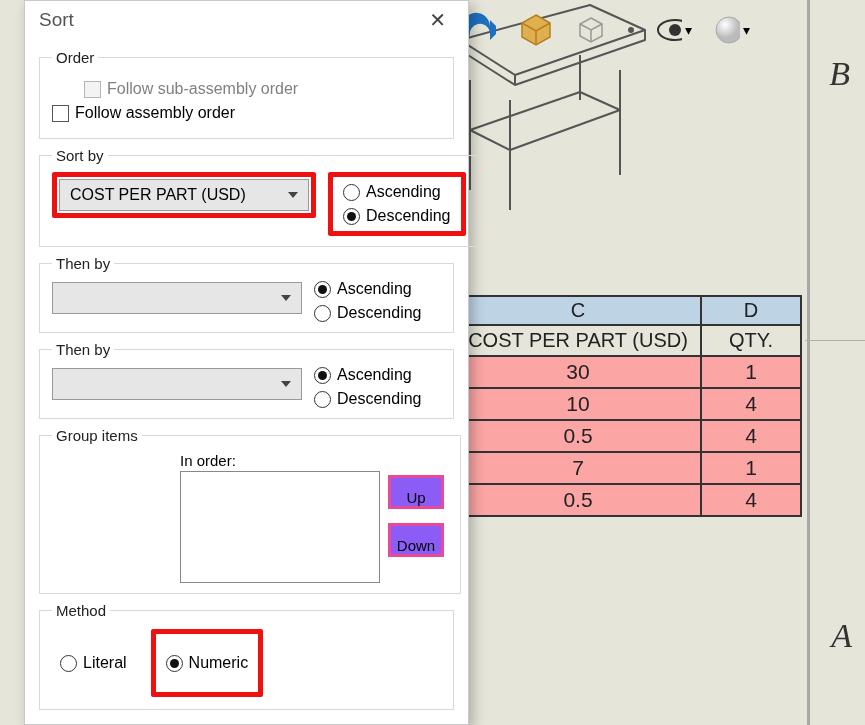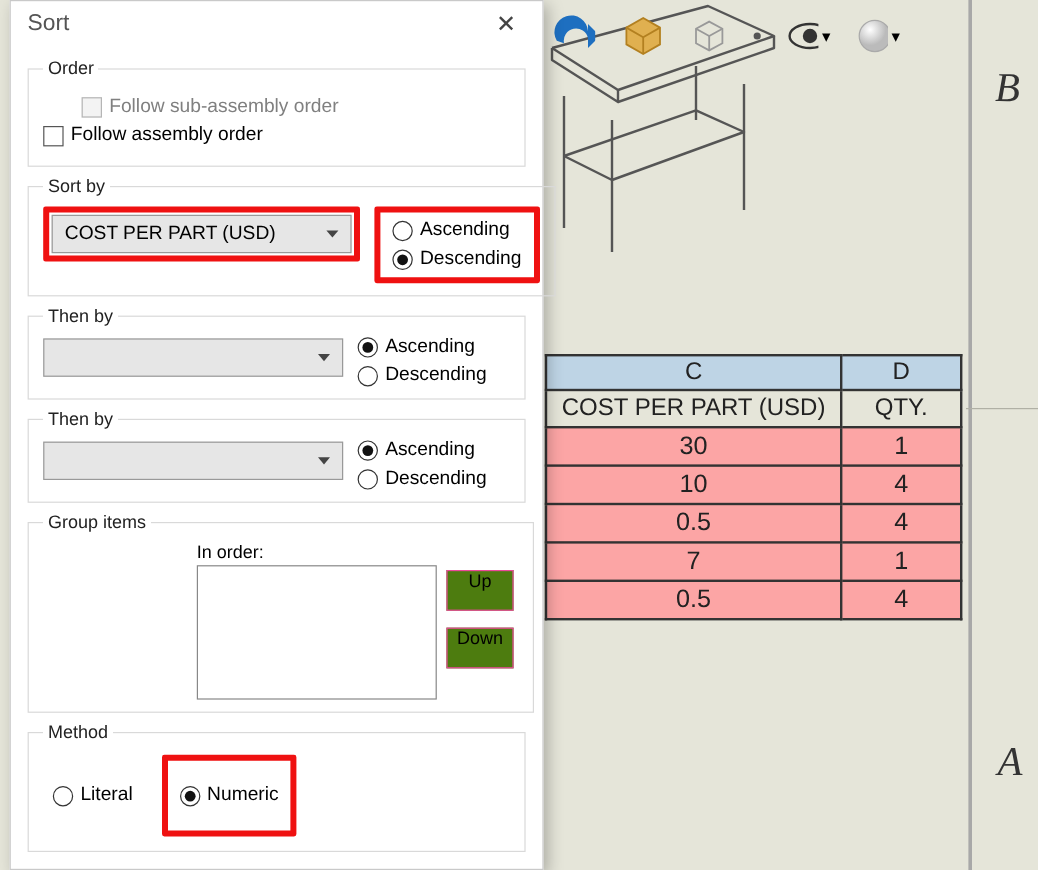--- a/index.html
+++ b/index.html
@@ -53,21 +53,21 @@
     align-items: center;
     gap: 22px;
   }
   .tb-icon { width: 36px; height: 36px; display:flex; align-items:center; justify-content:center;}
   .tb-small { width: 30px; height: 30px; }
 
   
   .dialog {
     position: absolute;
     top: 0;
-    left: 8px;
+    left: 24px;
     width: 445px;
     height: 725px;
     background: #fff;
     border: 1px solid #c9c9c9;
     box-shadow: 4px 4px 12px rgba(0,0,0,0.25);
   }
   .titlebar {
     height: 38px;
     display: flex;
     align-items: center;
@@ -163,26 +163,26 @@
   .group-checks { grid-column:1; display:flex; flex-direction:column; gap:14px; margin-top:8px;}
   .listbox {
     grid-column: 2;
     width: 200px;
     height: 112px;
     border: 1px solid #888;
     background: #fff;
   }
   .btn-stack { grid-column:3; display:flex; flex-direction:column; gap:14px; margin-top:4px;}
   .btn {
-    border: 1px solid #ec4899;
-    background: #4d7c0f;
+    border: 3px solid #ec4899;
+    background: #8b5cf6;
     width: 56px;
     height: 34px;
     font-size: 15px;
-    display:flex; align-items:flex-start; justify-content:center;
+    display:flex; align-items:flex-end; justify-content:center;
   }
 
   .method-row { display:flex; gap:24px; align-items:center; padding: 2px 8px;}
 
   
   .bg-table {
     position: absolute;
     top: 295px;
     left: 454px;
     border-collapse: collapse;

